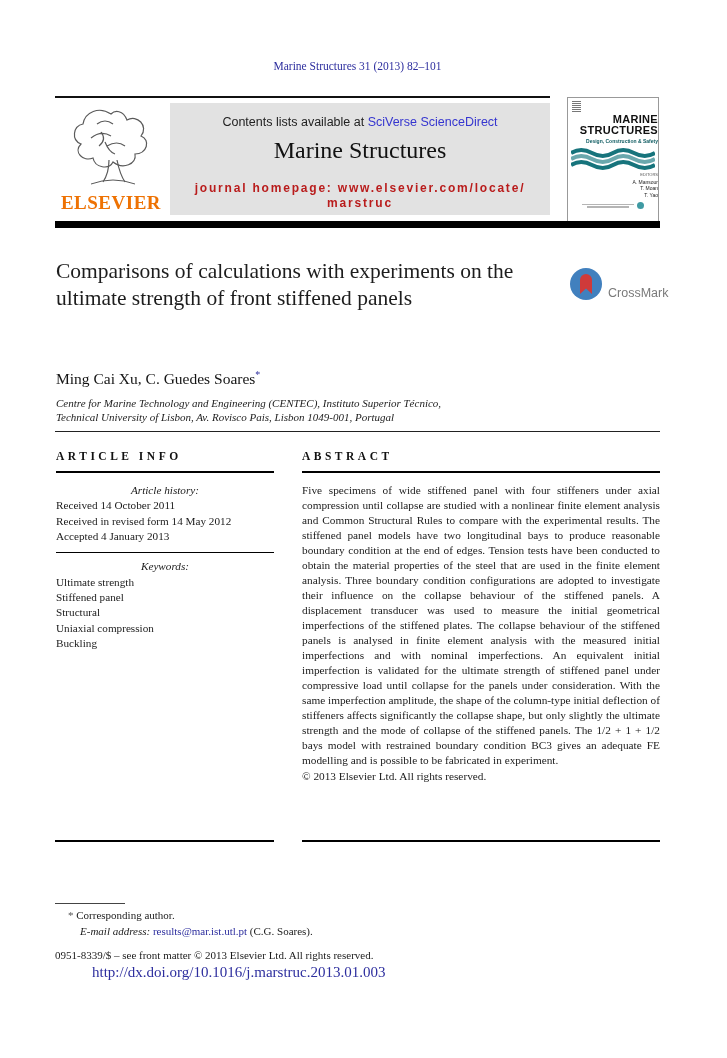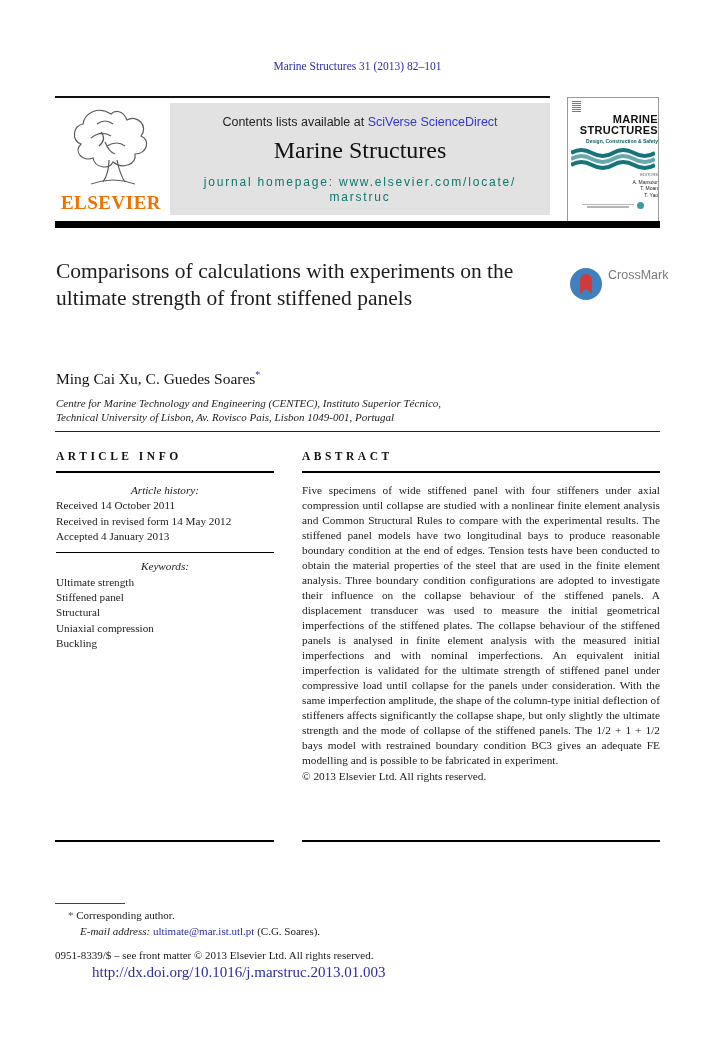--- a/index.html
+++ b/index.html
@@ -11,21 +11,21 @@
   
   .rule-top{left:55px;top:96px;width:495px;height:2px;background:#111;}
   .elsevier{position:absolute;left:58px;top:102px;width:106px;height:114px;text-align:center;}
   .els-word{font-size:19px;letter-spacing:.5px;color:#ee7203;font-weight:600;margin-top:-2px;}
   .headerbox{position:absolute;left:170px;top:103px;width:380px;height:112px;background:#e2e2e2;
              text-align:center;box-sizing:border-box;padding-top:12px;}
   .contents-line{font-family:"Liberation Sans",sans-serif;font-size:12.5px;color:#222;}
   .sciverse{color:#3535cf;cursor:pointer;}
   .jtitle{font-size:24px;color:#111;margin-top:8px;}
   .homepage{font-family:"Liberation Sans",sans-serif;font-size:12px;letter-spacing:1.8px;
-            color:#0f766e;margin-top:11px;line-height:15px;cursor:pointer;}
+            color:#b91c1c;margin-top:17px;line-height:15px;cursor:pointer;font-weight:bold;}
   
   .cover{position:absolute;left:567px;top:97px;width:92px;height:126px;border:1px solid #999;
          box-sizing:border-box;background:#fff;text-align:right;
          font-family:"Liberation Sans",sans-serif;cursor:pointer;}
   .cover-barcode{position:absolute;top:3px;left:4px;width:9px;height:11px;
          background:repeating-linear-gradient(#777 0 1px,transparent 1px 2px);}
   .cover-title{margin-top:16px;font-weight:bold;font-size:11px;line-height:11px;
          letter-spacing:.3px;color:#111;}
   .cover-subtitle{font-size:5px;margin-top:2px;color:#0e5b61;font-weight:bold;}
   .cover-waves{display:block;margin:3px auto 0;}
@@ -33,21 +33,21 @@
   .ed-label{font-size:4px;color:#555;}
   .cover-pub{display:flex;align-items:center;justify-content:center;gap:3px;margin-top:4px;}
   .publines span{display:block;height:1.5px;background:#b5b5b5;margin:1px auto;}
   .publines span:nth-child(1){width:52px;}
   .publines span:nth-child(2){width:42px;}
   .globe{width:7px;height:7px;border-radius:50%;background:#3f9aa3;display:inline-block;}
   .rule-thick{left:55px;top:221px;width:605px;height:7px;}
   
   .title{position:absolute;left:56px;top:258px;width:470px;margin:0;font-weight:400;
          font-size:21.5px;line-height:27px;color:#1d1d1d;}
-  .crossmark{position:absolute;left:570px;top:268px;display:flex;align-items:flex-start;gap:6px;cursor:pointer;}
+  .crossmark{position:absolute;left:570px;top:268px;display:flex;align-items:flex-end;gap:6px;cursor:pointer;}
   .cm-circle{position:relative;width:32px;height:32px;border-radius:50%;background:#4180be;display:inline-block;}
   .cm-flame{position:absolute;left:10px;top:6px;width:12px;height:20px;background:#cf3a3a;
             border-radius:6px 6px 0 0;
             clip-path:polygon(0 0,100% 0,100% 100%,50% 72%,0 100%);}
   .cm-label{font-family:"Liberation Sans",sans-serif;font-size:12.5px;color:#7a7a7a;}
   .authors{position:absolute;left:56px;top:369px;font-size:15.5px;color:#141414;}
   .ast{color:#2d2e9e;font-size:10px;}
   .affil{position:absolute;left:56px;top:396px;font-size:11px;font-style:italic;
          line-height:14px;color:#222;}
   
@@ -180,19 +180,19 @@
     <p class="abstract">Five specimens of wide stiffened panel with four stiffeners under axial compression until collapse are studied with a nonlinear finite element analysis and Common Structural Rules to compare with the experimental results. The stiffened panel models have two longitudinal bays to produce reasonable boundary condition at the end of edges. Tension tests have been conducted to obtain the material properties of the steel that are used in the finite element analysis. Three boundary condition configurations are adopted to investigate their influence on the collapse behaviour of the stiffened panels. A displacement transducer was used to measure the initial geometrical imperfections of the stiffened plates. The collapse behaviour of the stiffened panels is analysed in finite element analysis with the measured initial imperfections and with nominal imperfections. An equivalent initial imperfection is validated for the ultimate strength of stiffened panel under compressive load until collapse for the panels under consideration. With the same imperfection amplitude, the shape of the column-type initial deflection of stiffeners affects significantly the collapse shape, but only slightly the ultimate strength and the mode of collapse of the stiffened panels. The 1/2 + 1 + 1/2 bays model with restrained boundary condition BC3 gives an adequate FE modelling and is possible to be fabricated in experiment.</p>
     <div class="copyright">© 2013 Elsevier Ltd. All rights reserved.</div>
   </div>
 
   <div class="rule end-left"></div>
   <div class="rule end-right"></div>
 
   <div class="rule footnote-rule"></div>
   <div class="footnote">
     <div class="fn1"><span class="fn-ast">*</span> <span>Corresponding author.</span></div>
-    <div class="fn2"><span class="ital">E-mail address:</span> <a class="link">ultimate@mar.ist.utl.pt</a> <span>(C.G. Soares).</span></div>
+    <div class="fn2"><span class="ital">E-mail address:</span> <a class="link">results@mar.ist.utl.pt</a> <span>(C.G. Soares).</span></div>
   </div>
 
   <div class="issn">0951-8339/$ – see front matter © 2013 Elsevier Ltd. All rights reserved.</div>
   <a class="doi link">http://dx.doi.org/10.1016/j.marstruc.2013.01.003</a>
 
 </div>
 
 </body></html>

